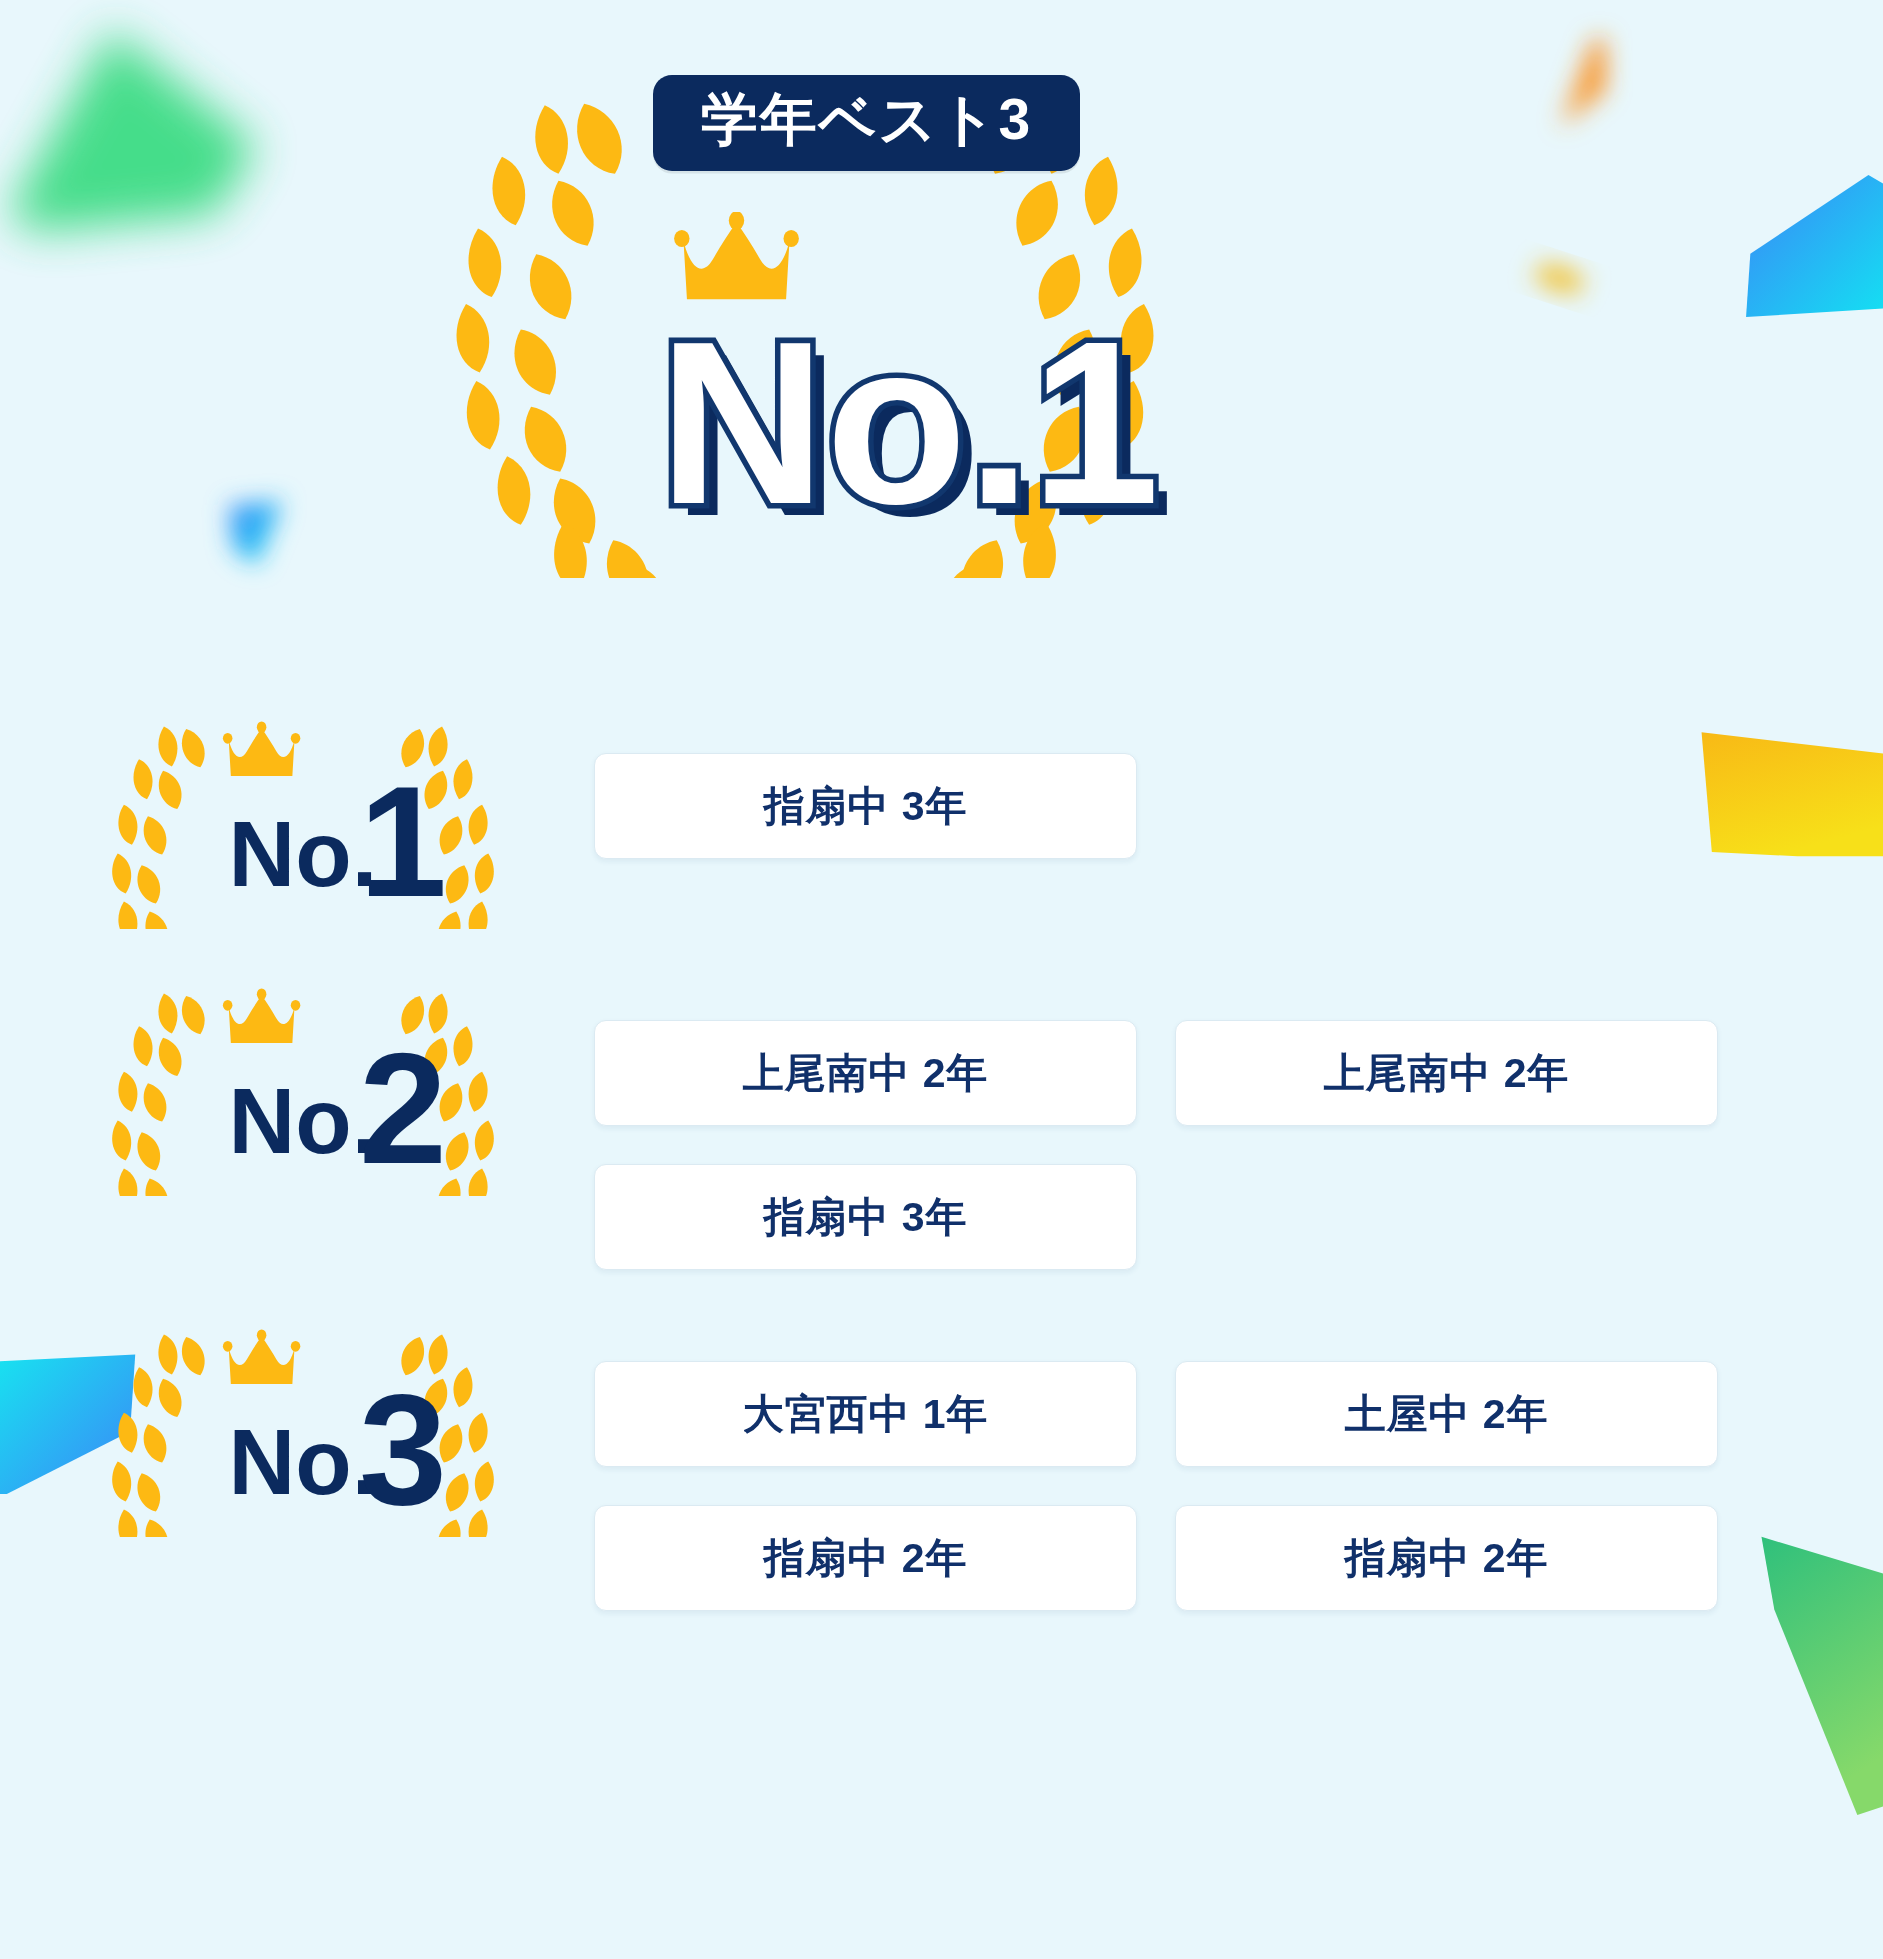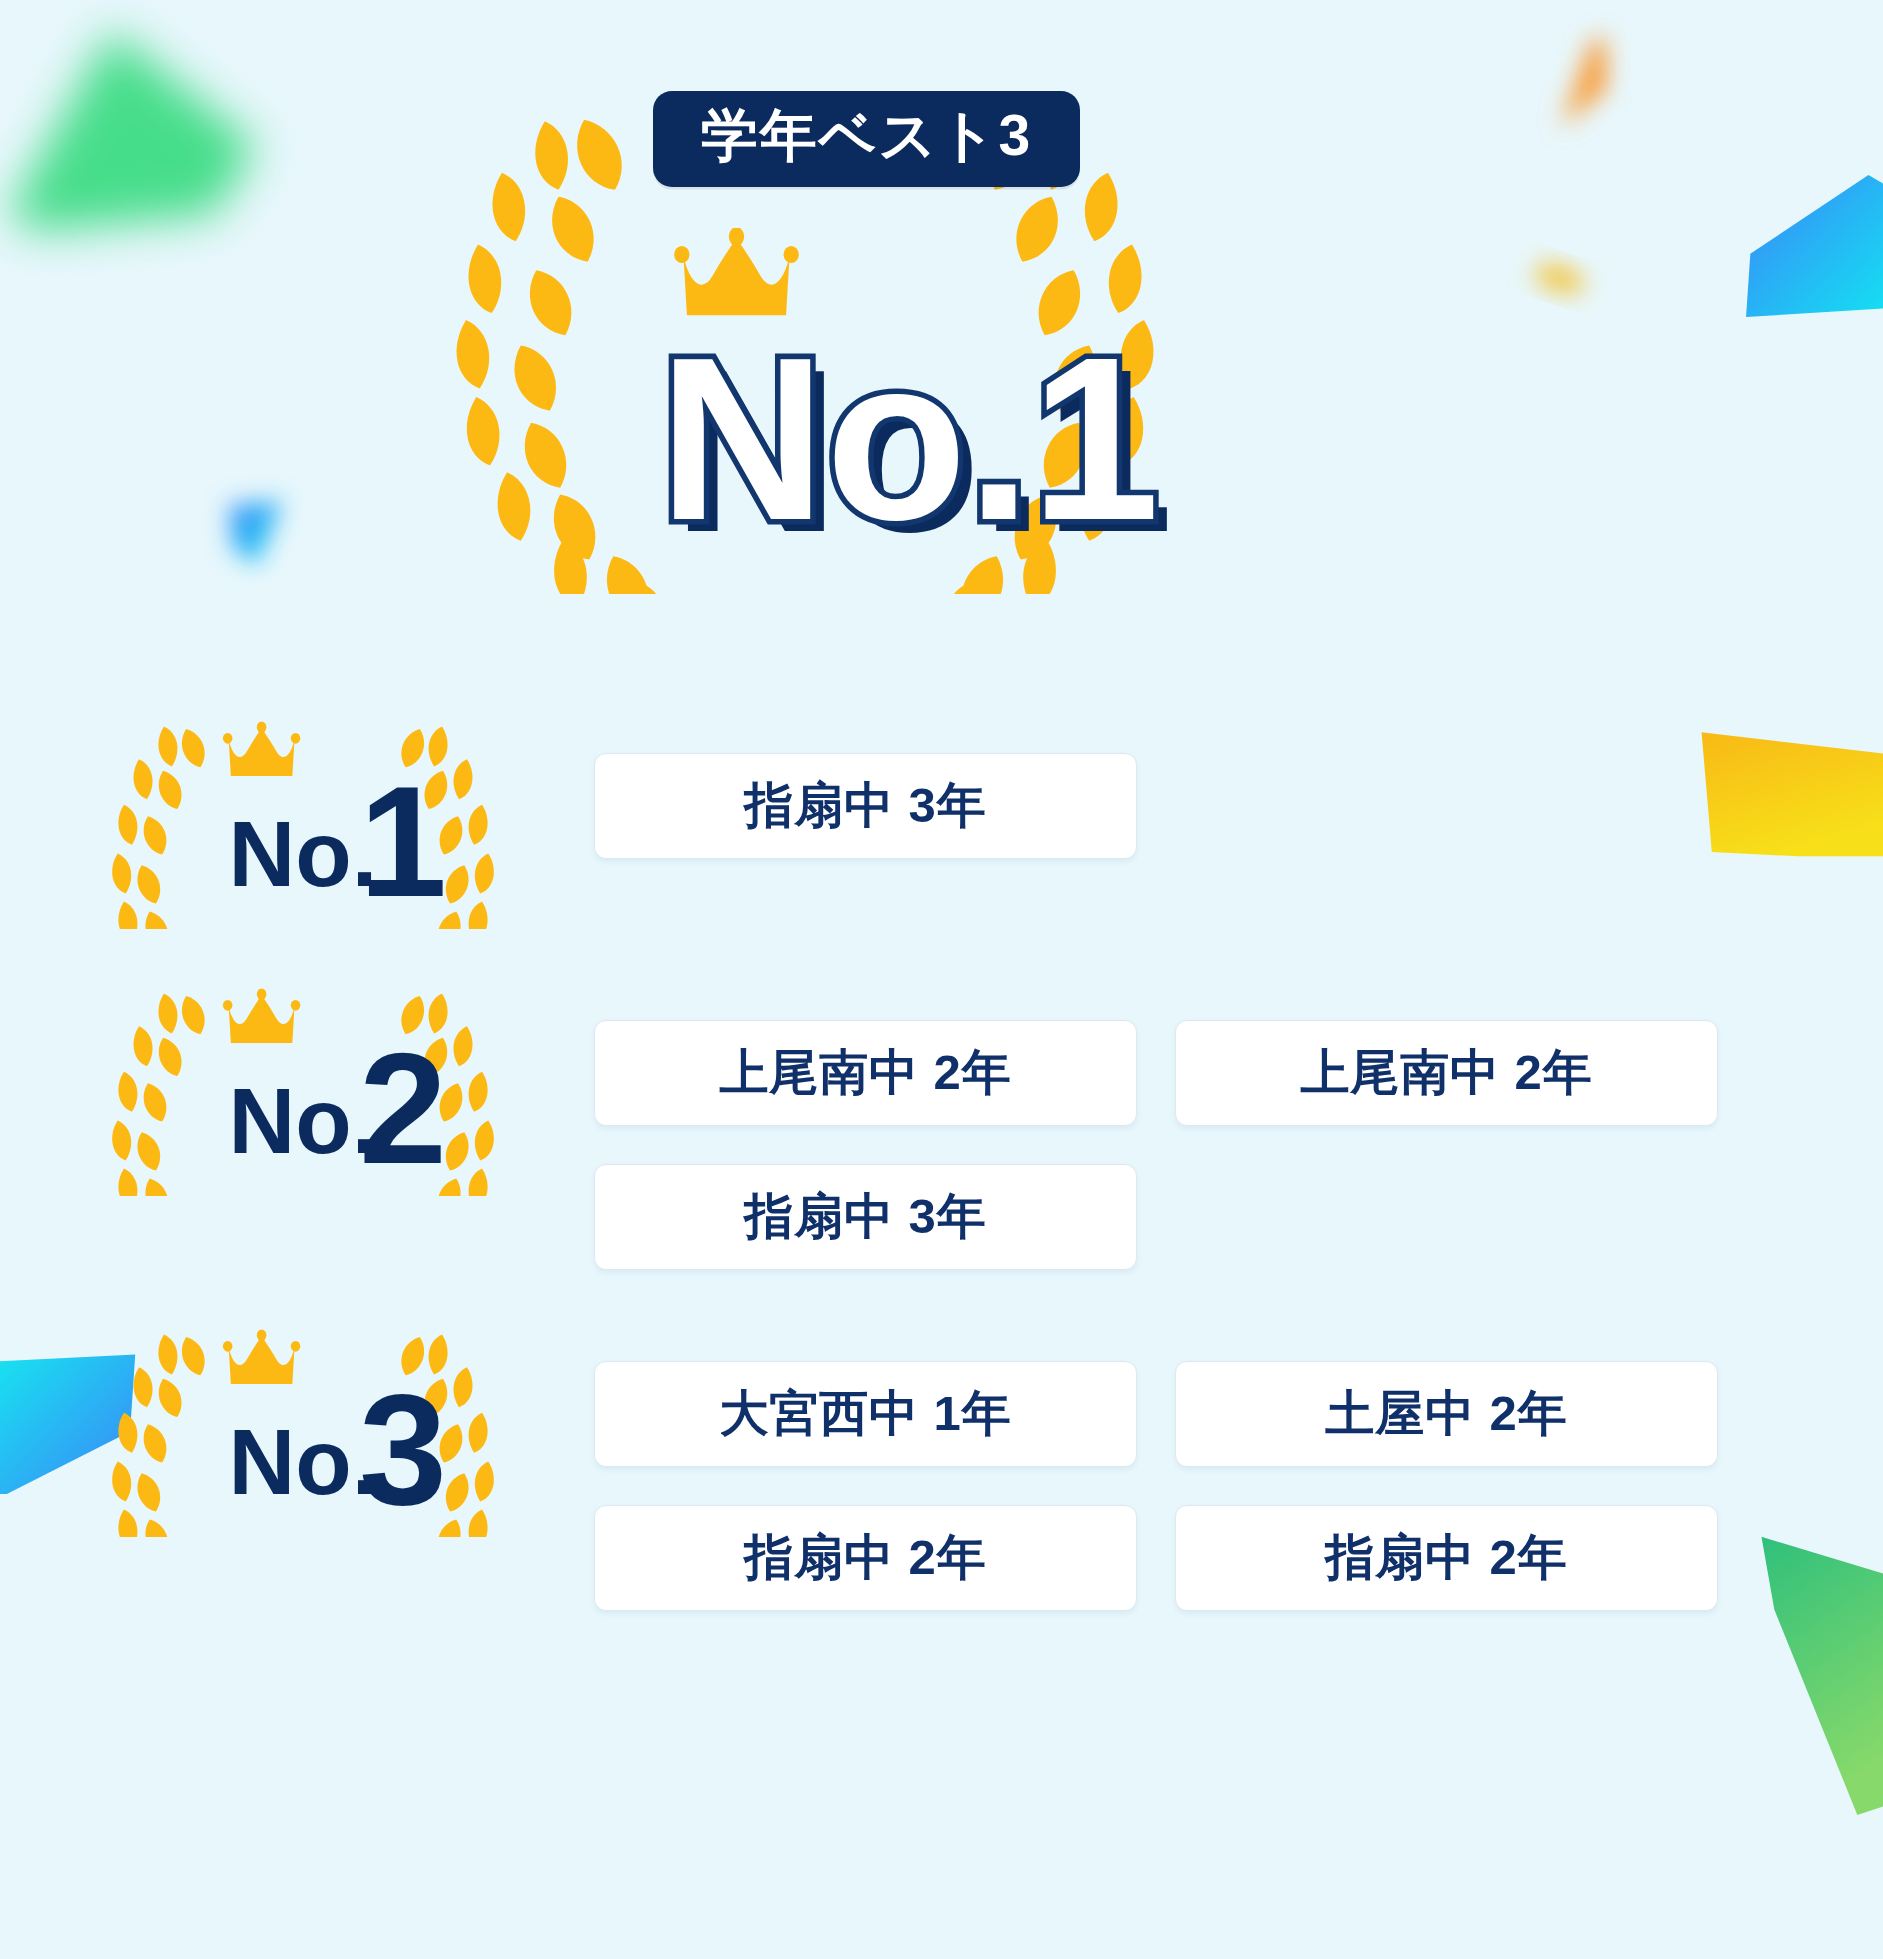--- a/index.html
+++ b/index.html
@@ -9,21 +9,21 @@
     background:#e8f7fc;
     overflow:hidden;
     position:relative;
   }
 
   
   #decor { position:absolute; inset:0; width:1883px; height:1960px; z-index:0; pointer-events:none; }
 
   
   .hero {
-    position:absolute; left:0; top:16px; width:1883px; height:599px; z-index:2;
+    position:absolute; left:0; top:0; width:1883px; height:599px; z-index:2;
   }
   .hero-wreath { position:absolute; left:377px; top:47px; width:856px; height:531px; }
   .hero-badge {
     position:absolute; left:653px; top:75px;
     background:#0b2a5e;
     border-radius:19px;
     padding:15.4px 48px 20.5px 48px;
     box-shadow:0 2.6px 0 rgba(0,0,0,.08);
   }
   .hero-badge span {
@@ -52,21 +52,21 @@
   .card {
     width:543px; height:106px;
     background:#ffffff;
     border:0.9px solid #dbeaf2;
     border-radius:12px;
     display:flex; align-items:center; justify-content:center;
     box-shadow:0 2.6px 5.1px rgba(40,90,130,.07);
   }
   .card span {
     color:#10306a;
-    font-size:49px;
+    font-size:41px;
     font-weight:bold;
     letter-spacing:0.9px;
     white-space:nowrap;
   }
 </style>
 </head>
 <body>
 
 <svg id="decor" viewBox="0 0 2200 2289" xmlns="http://www.w3.org/2000/svg">
   <defs>

